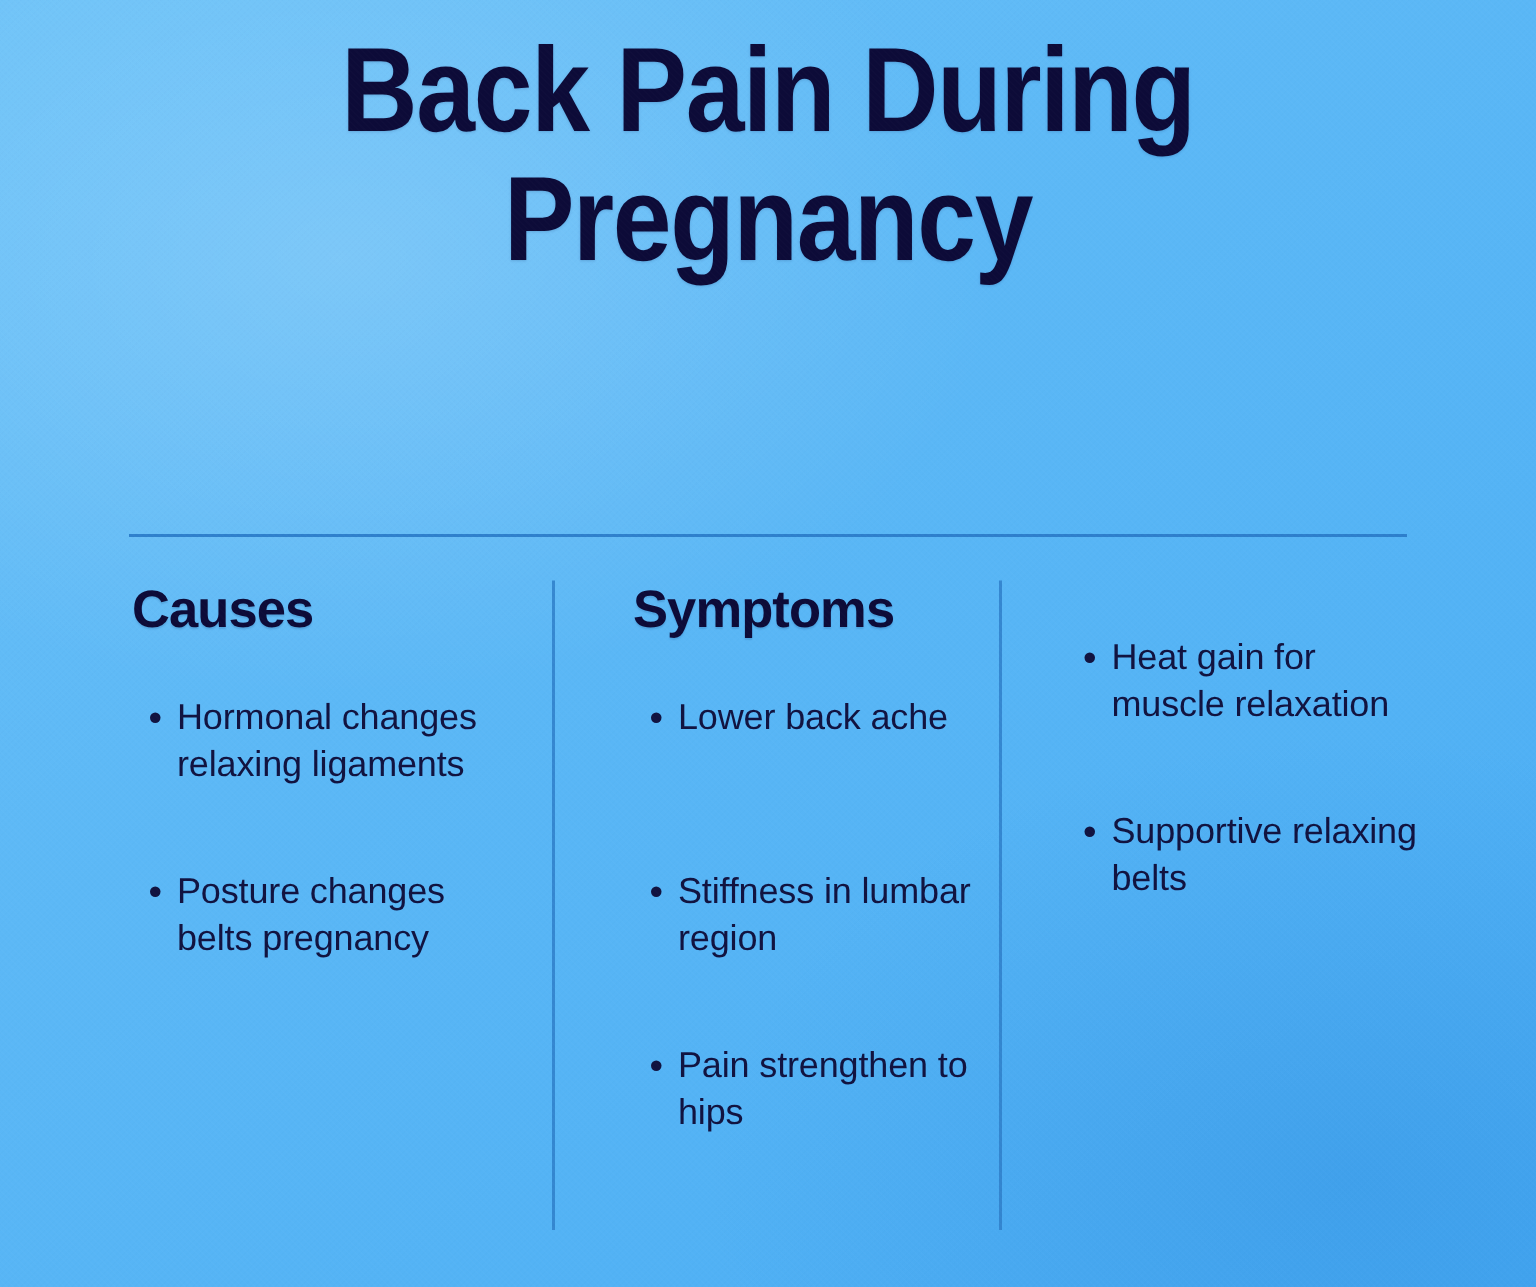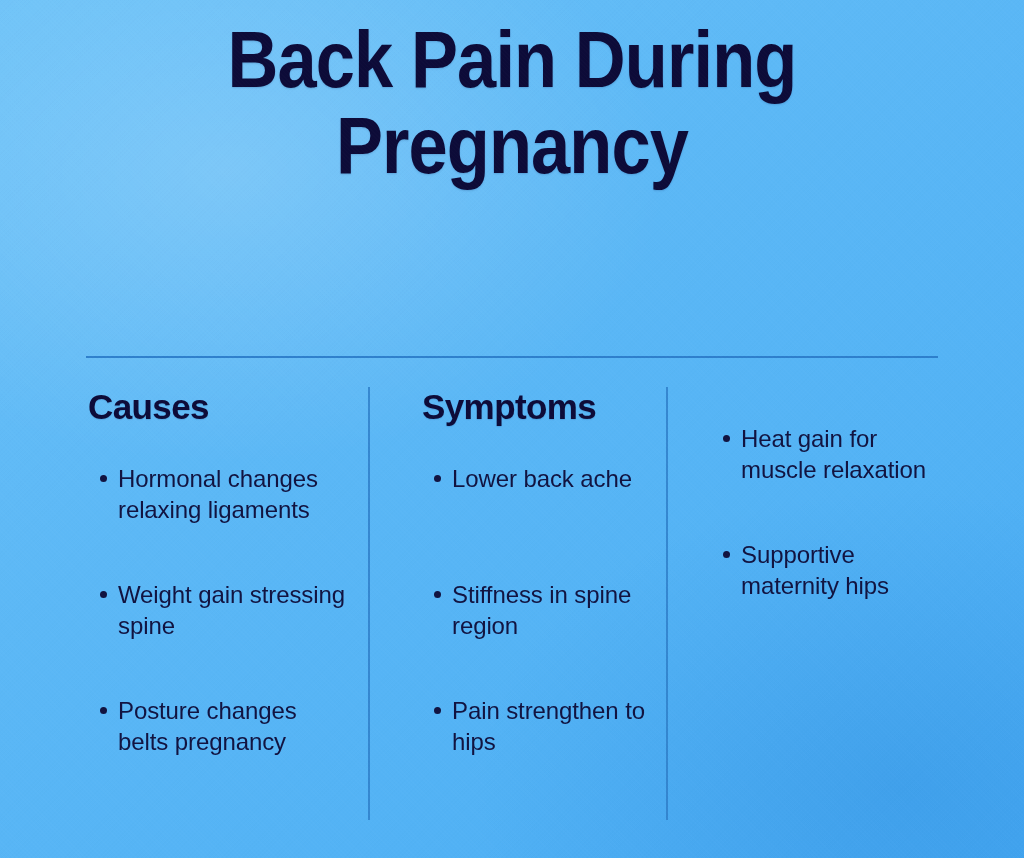--- a/index.html
+++ b/index.html
@@ -156,48 +156,45 @@
 
   <div class="columns">
 
     <div class="column col-1">
       <h2 class="col-heading">Causes</h2>
       <ul class="bullet-list">
         <li class="bullet-item">
           <span class="bullet-text">Hormonal changes relaxing ligaments</span>
         </li>
         <li class="bullet-item">
-          <span class="bullet-text">Weight gain stressing spine</span>
-        </li>
-        <li class="bullet-item">
           <span class="bullet-text">Posture changes belts pregnancy</span>
         </li>
       </ul>
     </div>
 
     <div class="column col-2">
       <h2 class="col-heading">Symptoms</h2>
       <ul class="bullet-list">
         <li class="bullet-item">
           <span class="bullet-text">Lower back ache</span>
         </li>
         <li class="bullet-item">
-          <span class="bullet-text">Stiffness in spine region</span>
+          <span class="bullet-text">Stiffness in lumbar region</span>
         </li>
         <li class="bullet-item">
           <span class="bullet-text">Pain strengthen to hips</span>
         </li>
       </ul>
     </div>
 
     <div class="column col-3">
       <ul class="bullet-list">
         <li class="bullet-item">
           <span class="bullet-text">Heat gain for muscle relaxation</span>
         </li>
         <li class="bullet-item">
-          <span class="bullet-text">Supportive maternity hips</span>
+          <span class="bullet-text">Supportive relaxing belts</span>
         </li>
       </ul>
     </div>
 
   </div>
 </div>
 
 </body></html>

